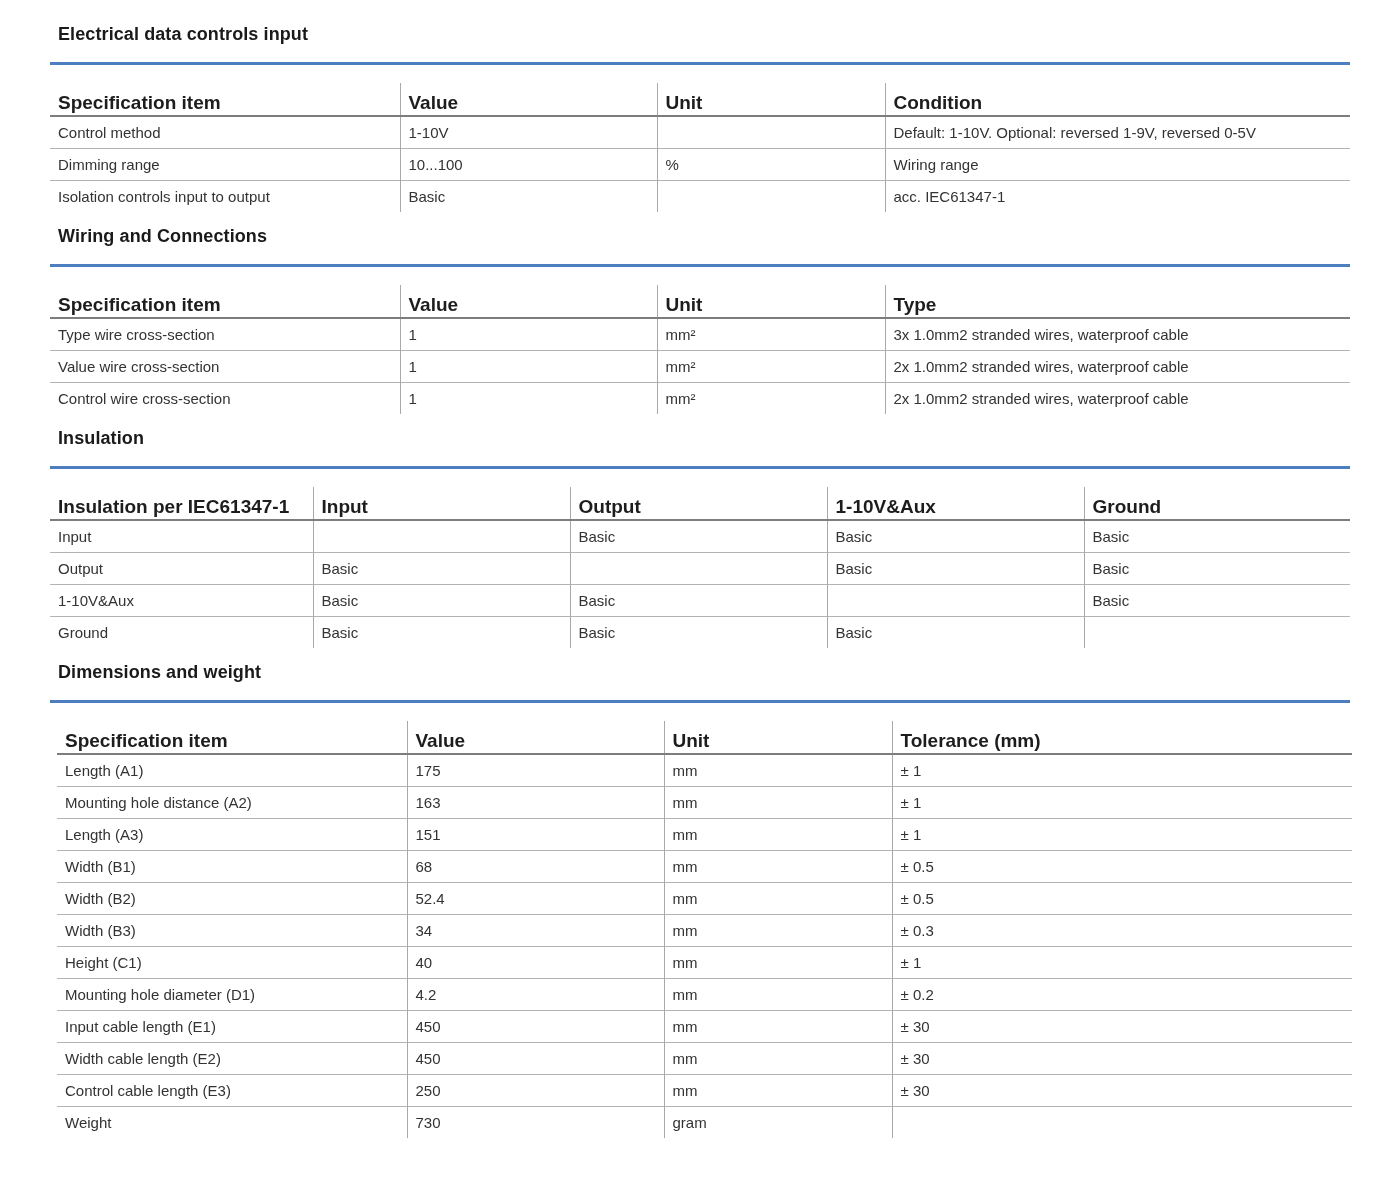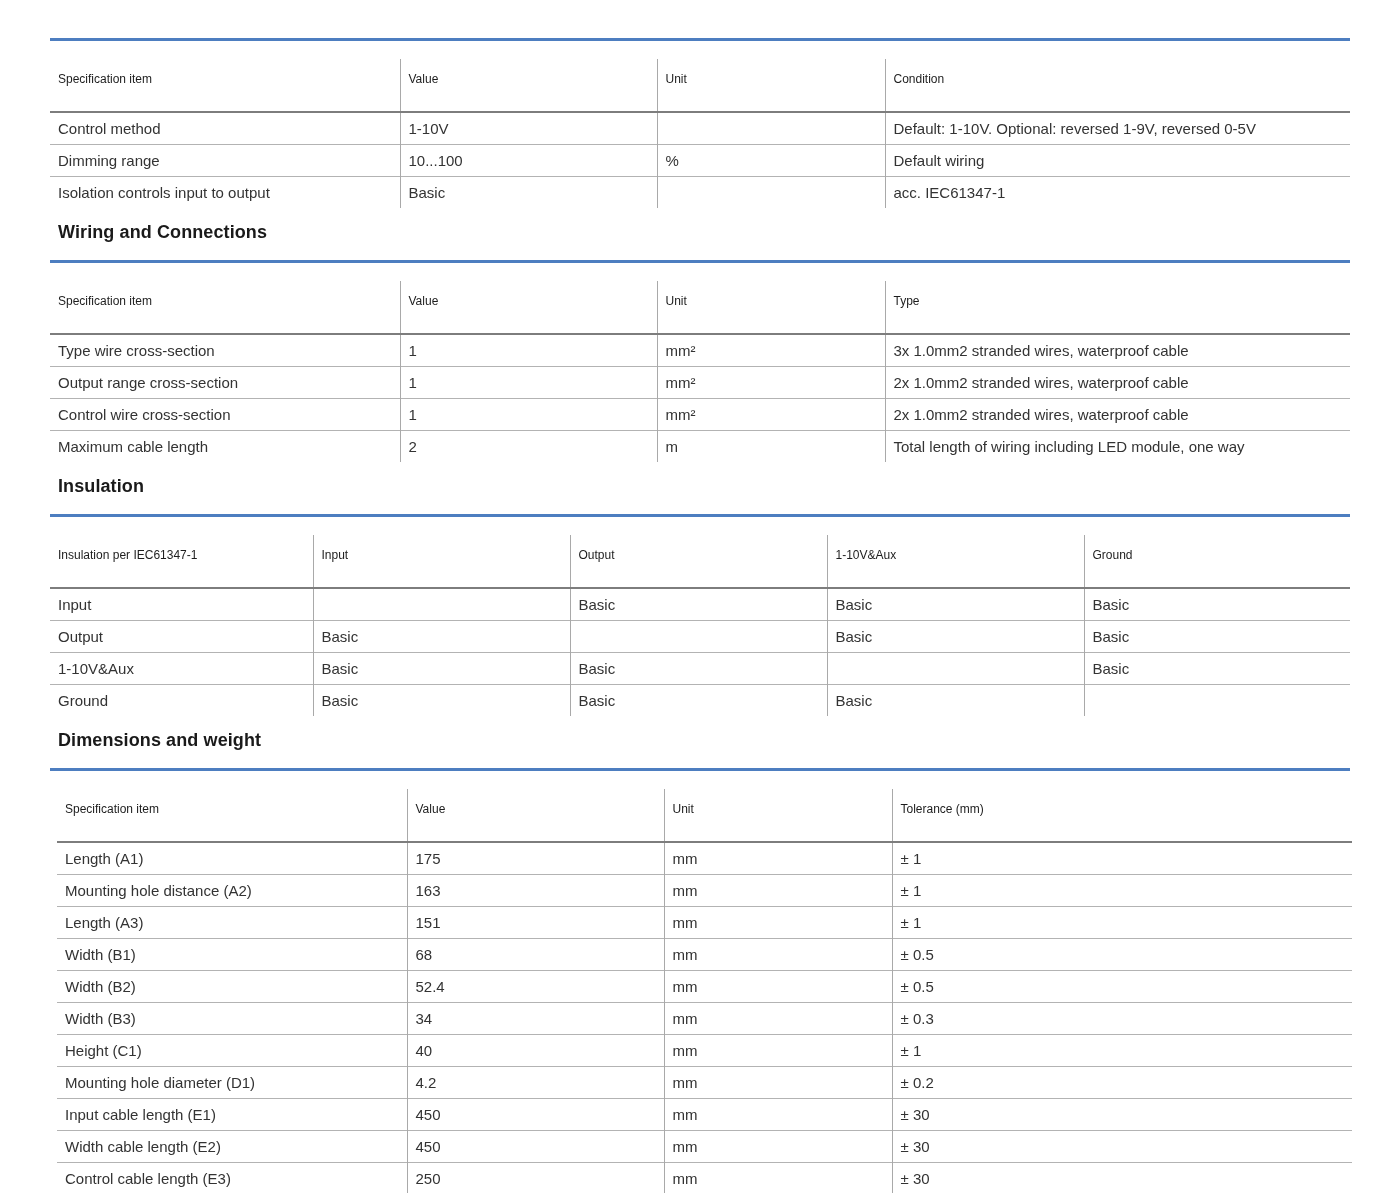--- a/index.html
+++ b/index.html
@@ -41,24 +41,24 @@
   table.spec-table.dim { margin-left: 57px; width: 1295px; }
   .spec-table th, .spec-table td {
     text-align: left;
     vertical-align: middle;
     border-right: 1px solid #a9a9a9;
     overflow: hidden;
     white-space: nowrap;
   }
   .spec-table th:last-child, .spec-table td:last-child { border-right: none; }
   .spec-table th {
-    font-size: 12px;
-    font-weight: 400;
+    font-size: 19px;
+    font-weight: 700;
     color: #1d1d1d;
-    padding: 12px 8px 24px 8px;
+    padding: 12px 8px 4px 8px;
     line-height: 16px;
     border-bottom: 2px solid #7d7d7d;
   }
   .spec-table td {
     font-size: 15px;
     font-weight: 400;
     color: #333333;
     padding: 7px 8px;
     line-height: 17px;
   }
@@ -72,20 +72,21 @@
   .cols5 .c1 { width: 263px; }
   .cols5 .c2 { width: 257px; }
   .cols5 .c3 { width: 257px; }
   .cols5 .c4 { width: 257px; }
   .cols5 .c5 { width: auto; }
 </style>
 </head>
 <body>
 
 <div class="section">
+  <h2 class="section-title">Electrical data controls input</h2>
   <div class="accent-rule"></div>
   <table class="spec-table cols4">
     <colgroup>
         <col class="c1">
         <col class="c2">
         <col class="c3">
         <col class="c4">
       </colgroup>
   <thead>
         <tr>
@@ -99,21 +100,21 @@
         <tr>
           <td>Control method</td>
           <td>1-10V</td>
           <td></td>
           <td>Default: 1-10V. Optional: reversed 1-9V, reversed 0-5V</td>
         </tr>
         <tr>
           <td>Dimming range</td>
           <td>10...100</td>
           <td>%</td>
-          <td>Default wiring</td>
+          <td>Wiring range</td>
         </tr>
         <tr>
           <td>Isolation controls input to output</td>
           <td>Basic</td>
           <td></td>
           <td>acc. IEC61347-1</td>
         </tr>
       </tbody>
     </table>
 </div>
@@ -137,36 +138,30 @@
         </tr>
       </thead>
       <tbody>
         <tr>
           <td>Type wire cross-section</td>
           <td>1</td>
           <td>mm²</td>
           <td>3x 1.0mm2 stranded wires, waterproof cable</td>
         </tr>
         <tr>
-          <td>Output range cross-section</td>
+          <td>Value wire cross-section</td>
           <td>1</td>
           <td>mm²</td>
           <td>2x 1.0mm2 stranded wires, waterproof cable</td>
         </tr>
         <tr>
           <td>Control wire cross-section</td>
           <td>1</td>
           <td>mm²</td>
           <td>2x 1.0mm2 stranded wires, waterproof cable</td>
-        </tr>
-        <tr>
-          <td>Maximum cable length</td>
-          <td>2</td>
-          <td>m</td>
-          <td>Total length of wiring including LED module, one way</td>
         </tr>
       </tbody>
     </table>
 </div>
 
 <div class="section">
   <h2 class="section-title">Insulation</h2>
   <div class="accent-rule"></div>
   <table class="spec-table cols5">
     <colgroup>

